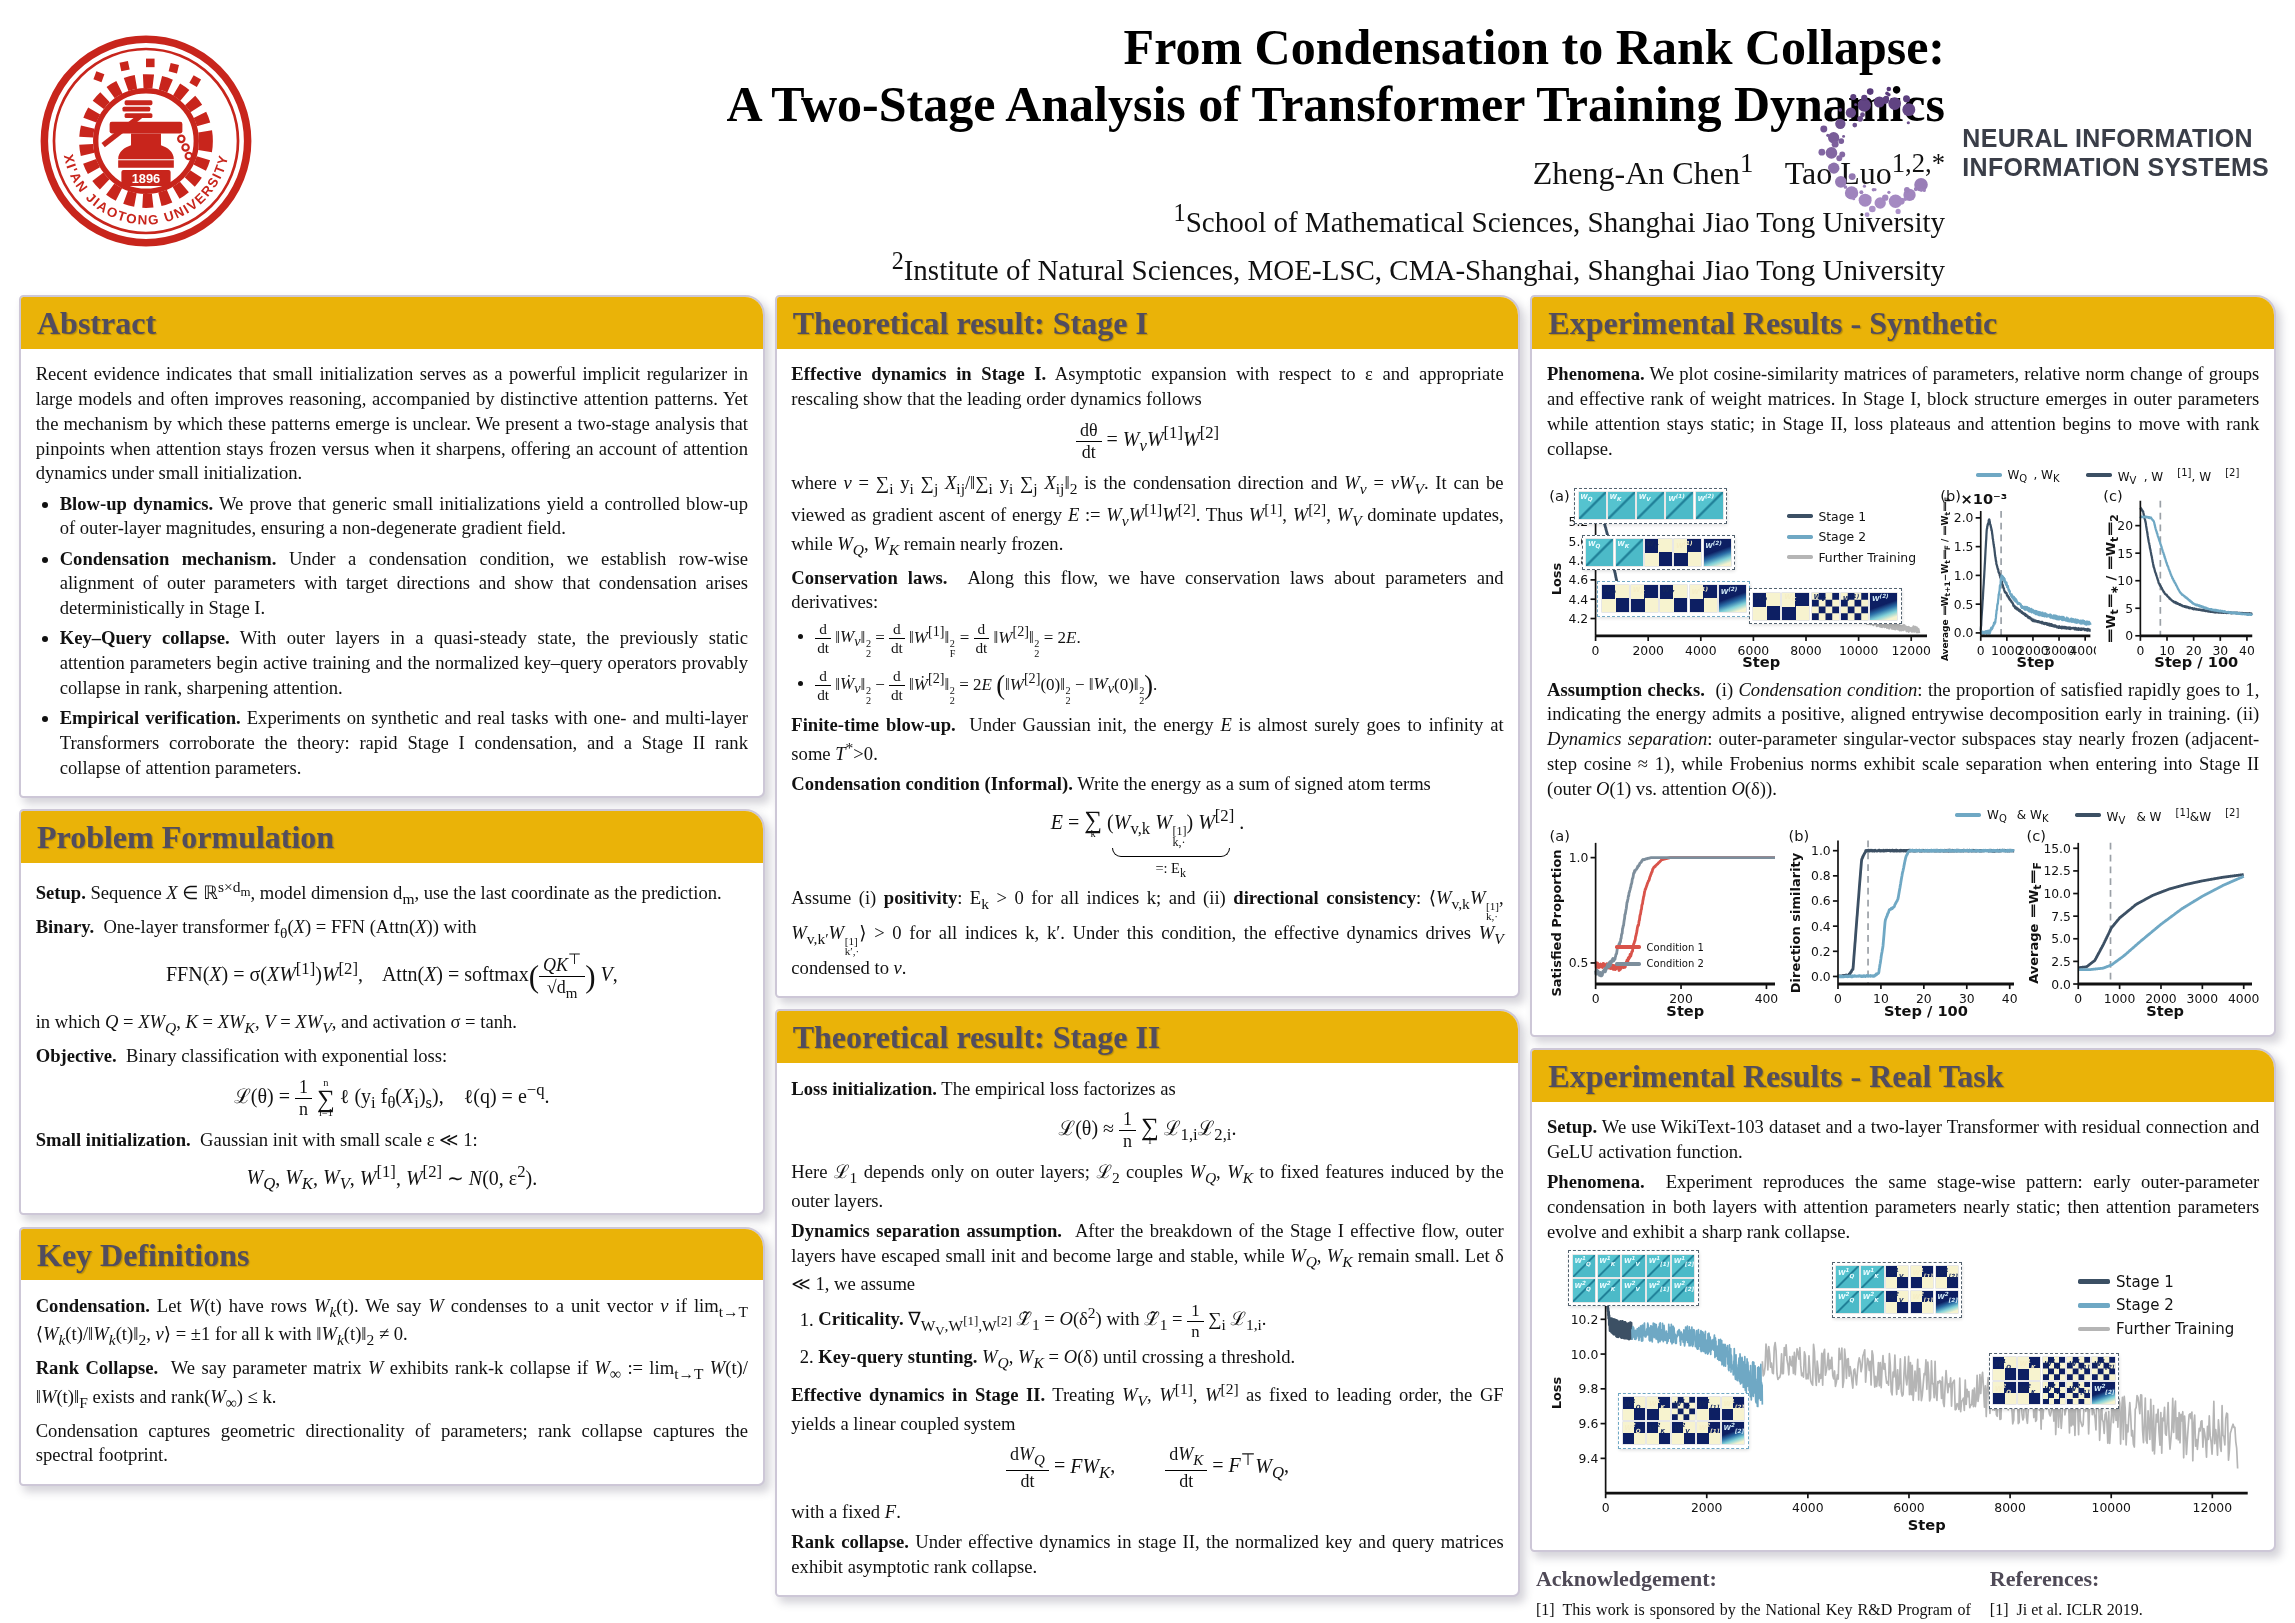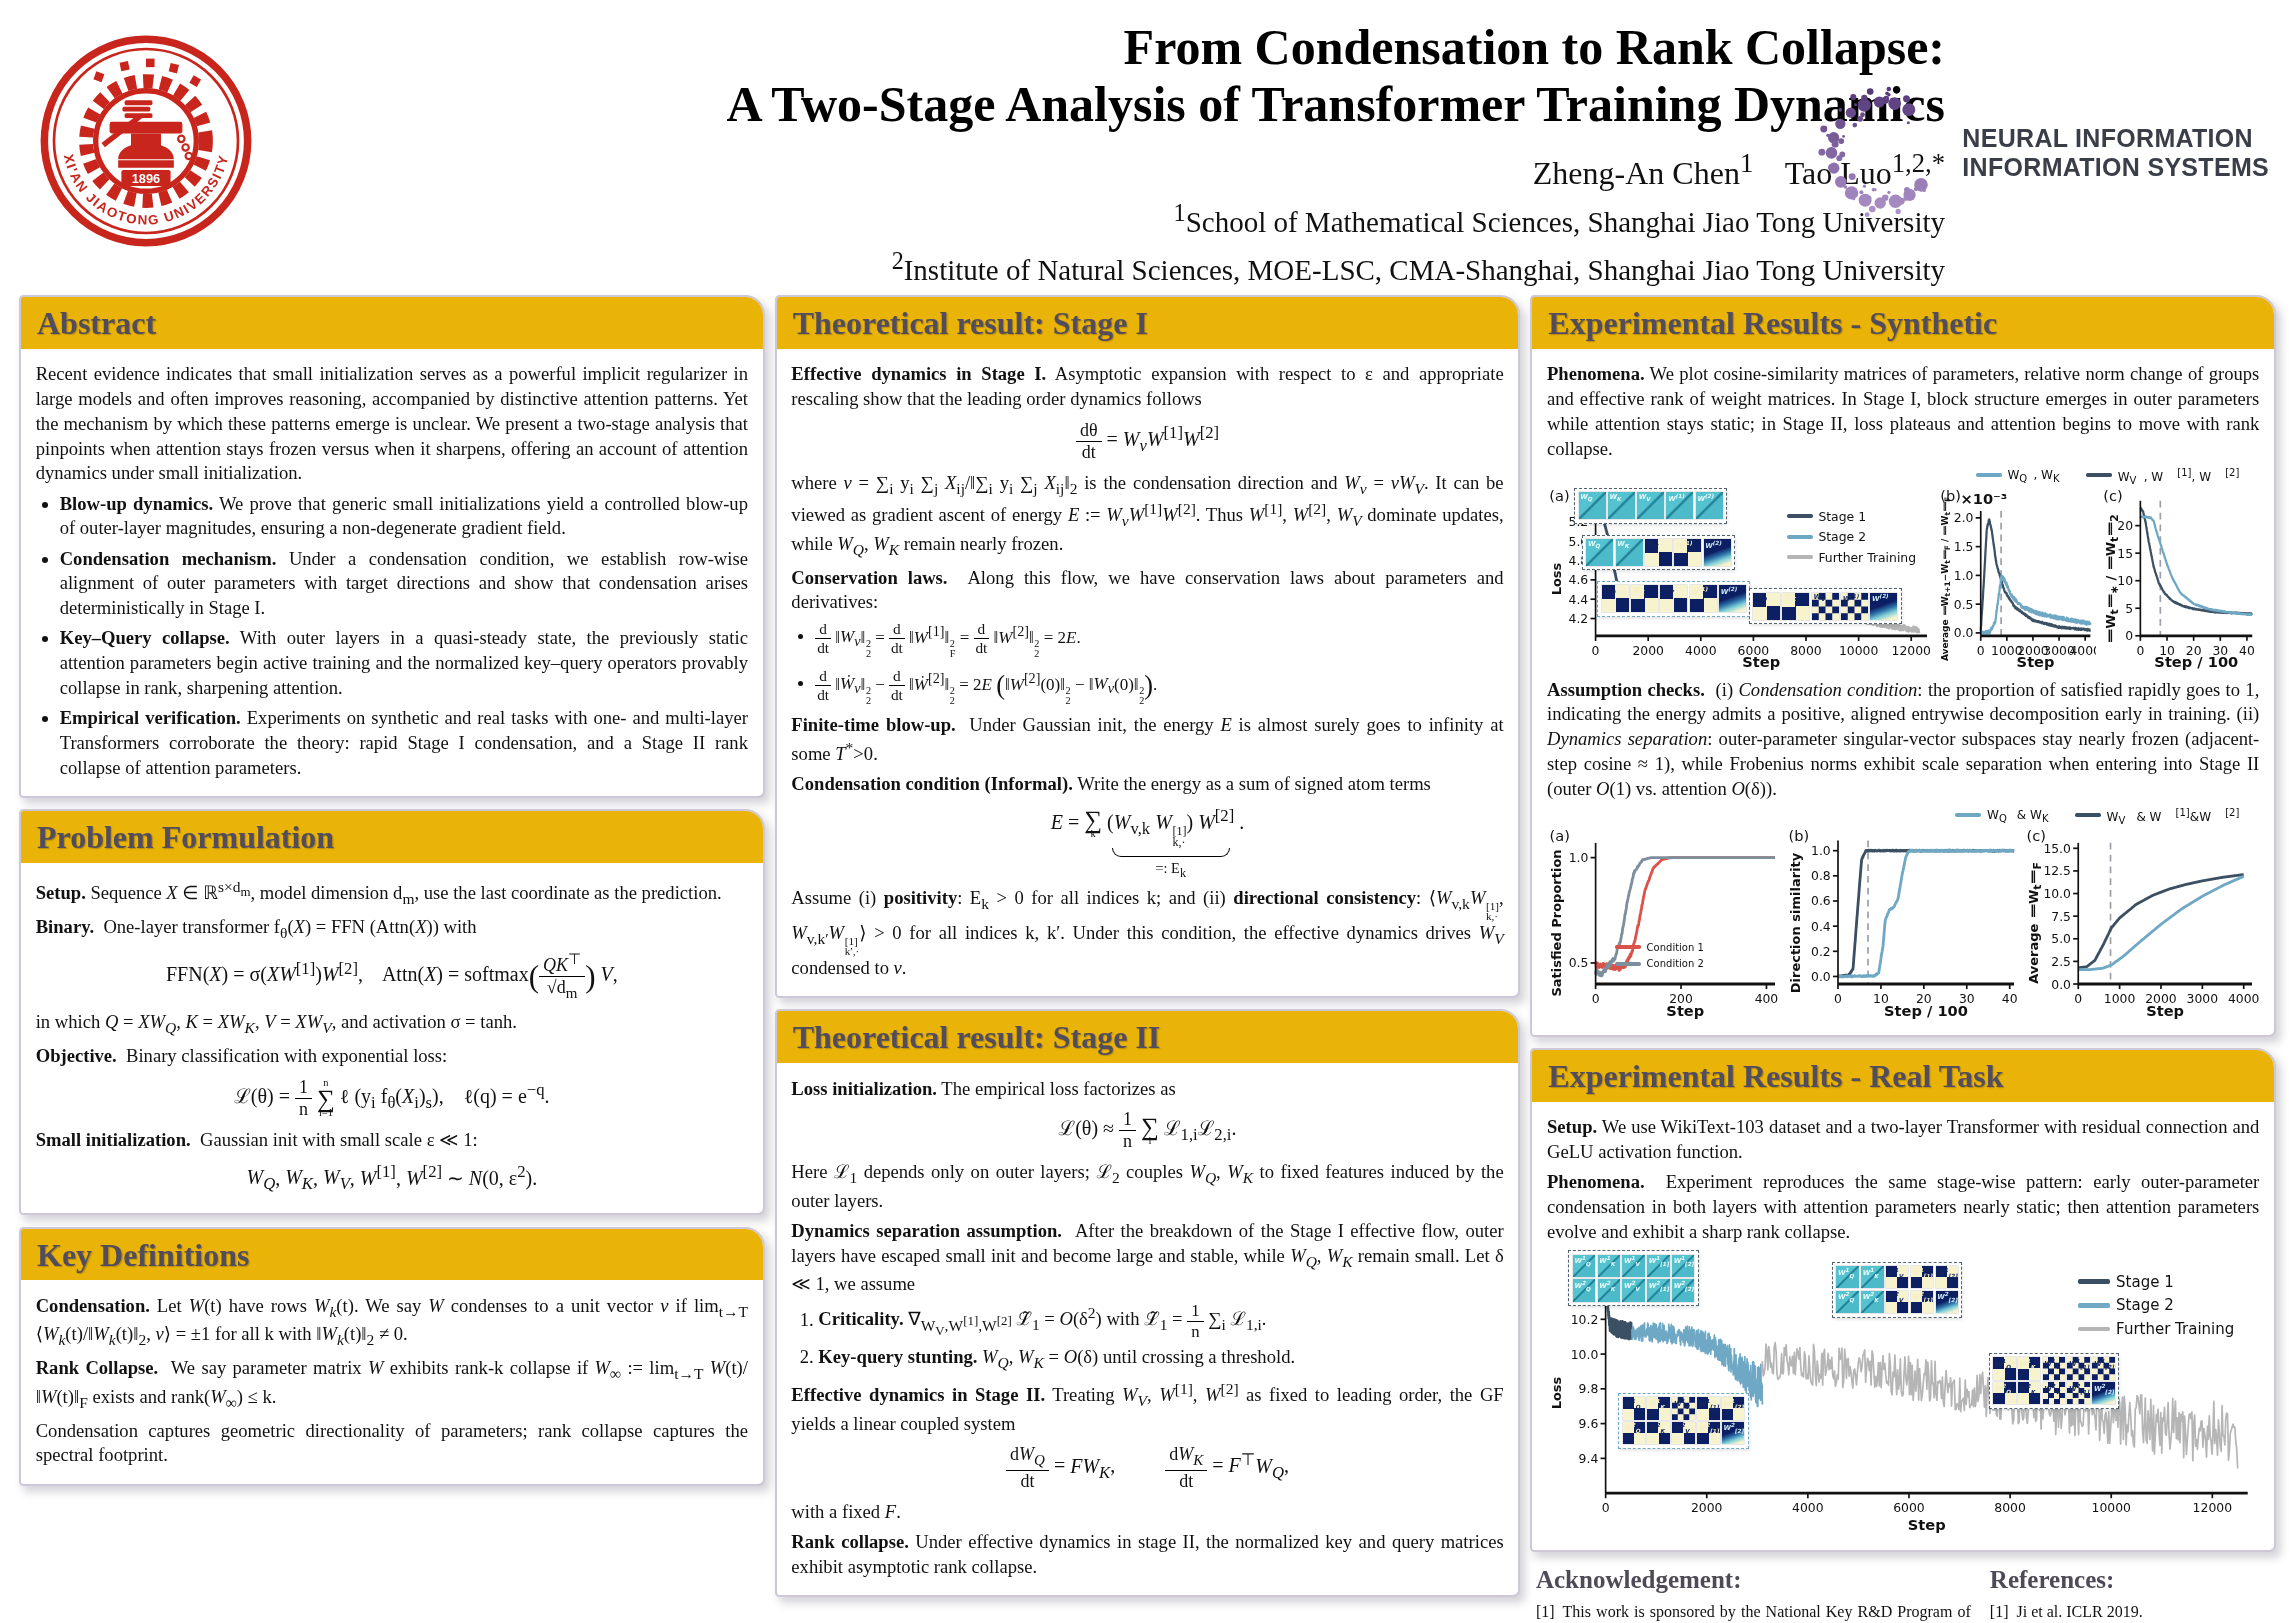--- a/index.html
+++ b/index.html
@@ -76,21 +76,21 @@
   .p-c b{color:#13265e;}
   .p-d{background:conic-gradient(from 0deg,#0d1f63 0 25%,#f7f3cf 25% 50%,#0d1f63 50% 75%,#f7f3cf 75% 100%);}
   .p-d b{color:#f5edc6;}
   .p-m{background:repeating-conic-gradient(#0d1f63 0% 25%,#f7f3cf 0% 50%) 0 0/50% 50%;}
   .p-m b{color:#13265e;}
   .p-g{background:linear-gradient(160deg,#0d1f63 0 45%,#2b6fa8 60%,#7fd0d8 75%,#f7f3cf 90%);}
   .p-g b{color:#cfe8f5;}
   
   .ackrefs{display:flex;gap:19px;padding:3.4px 5.6px;}
   .ack{flex:1.55;} .refs{flex:1;}
-  .ackrefs h3{margin:0 0 8px;font-size:25px;color:#4f4a57;}
+  .ackrefs h3{margin:0 0 8px;font-size:22px;color:#4f4a57;}
   .refitem{display:flex;gap:8px;font-size:16px;line-height:1.3;margin-bottom:5.6px;text-align:justify;}
   .refitem .n{flex:none;}
 </style>
 </head>
 <body>
 
 <div class="poster">
 
   <div class="logo-left">
     <svg viewBox="0 0 200 200" width="214" height="214">

